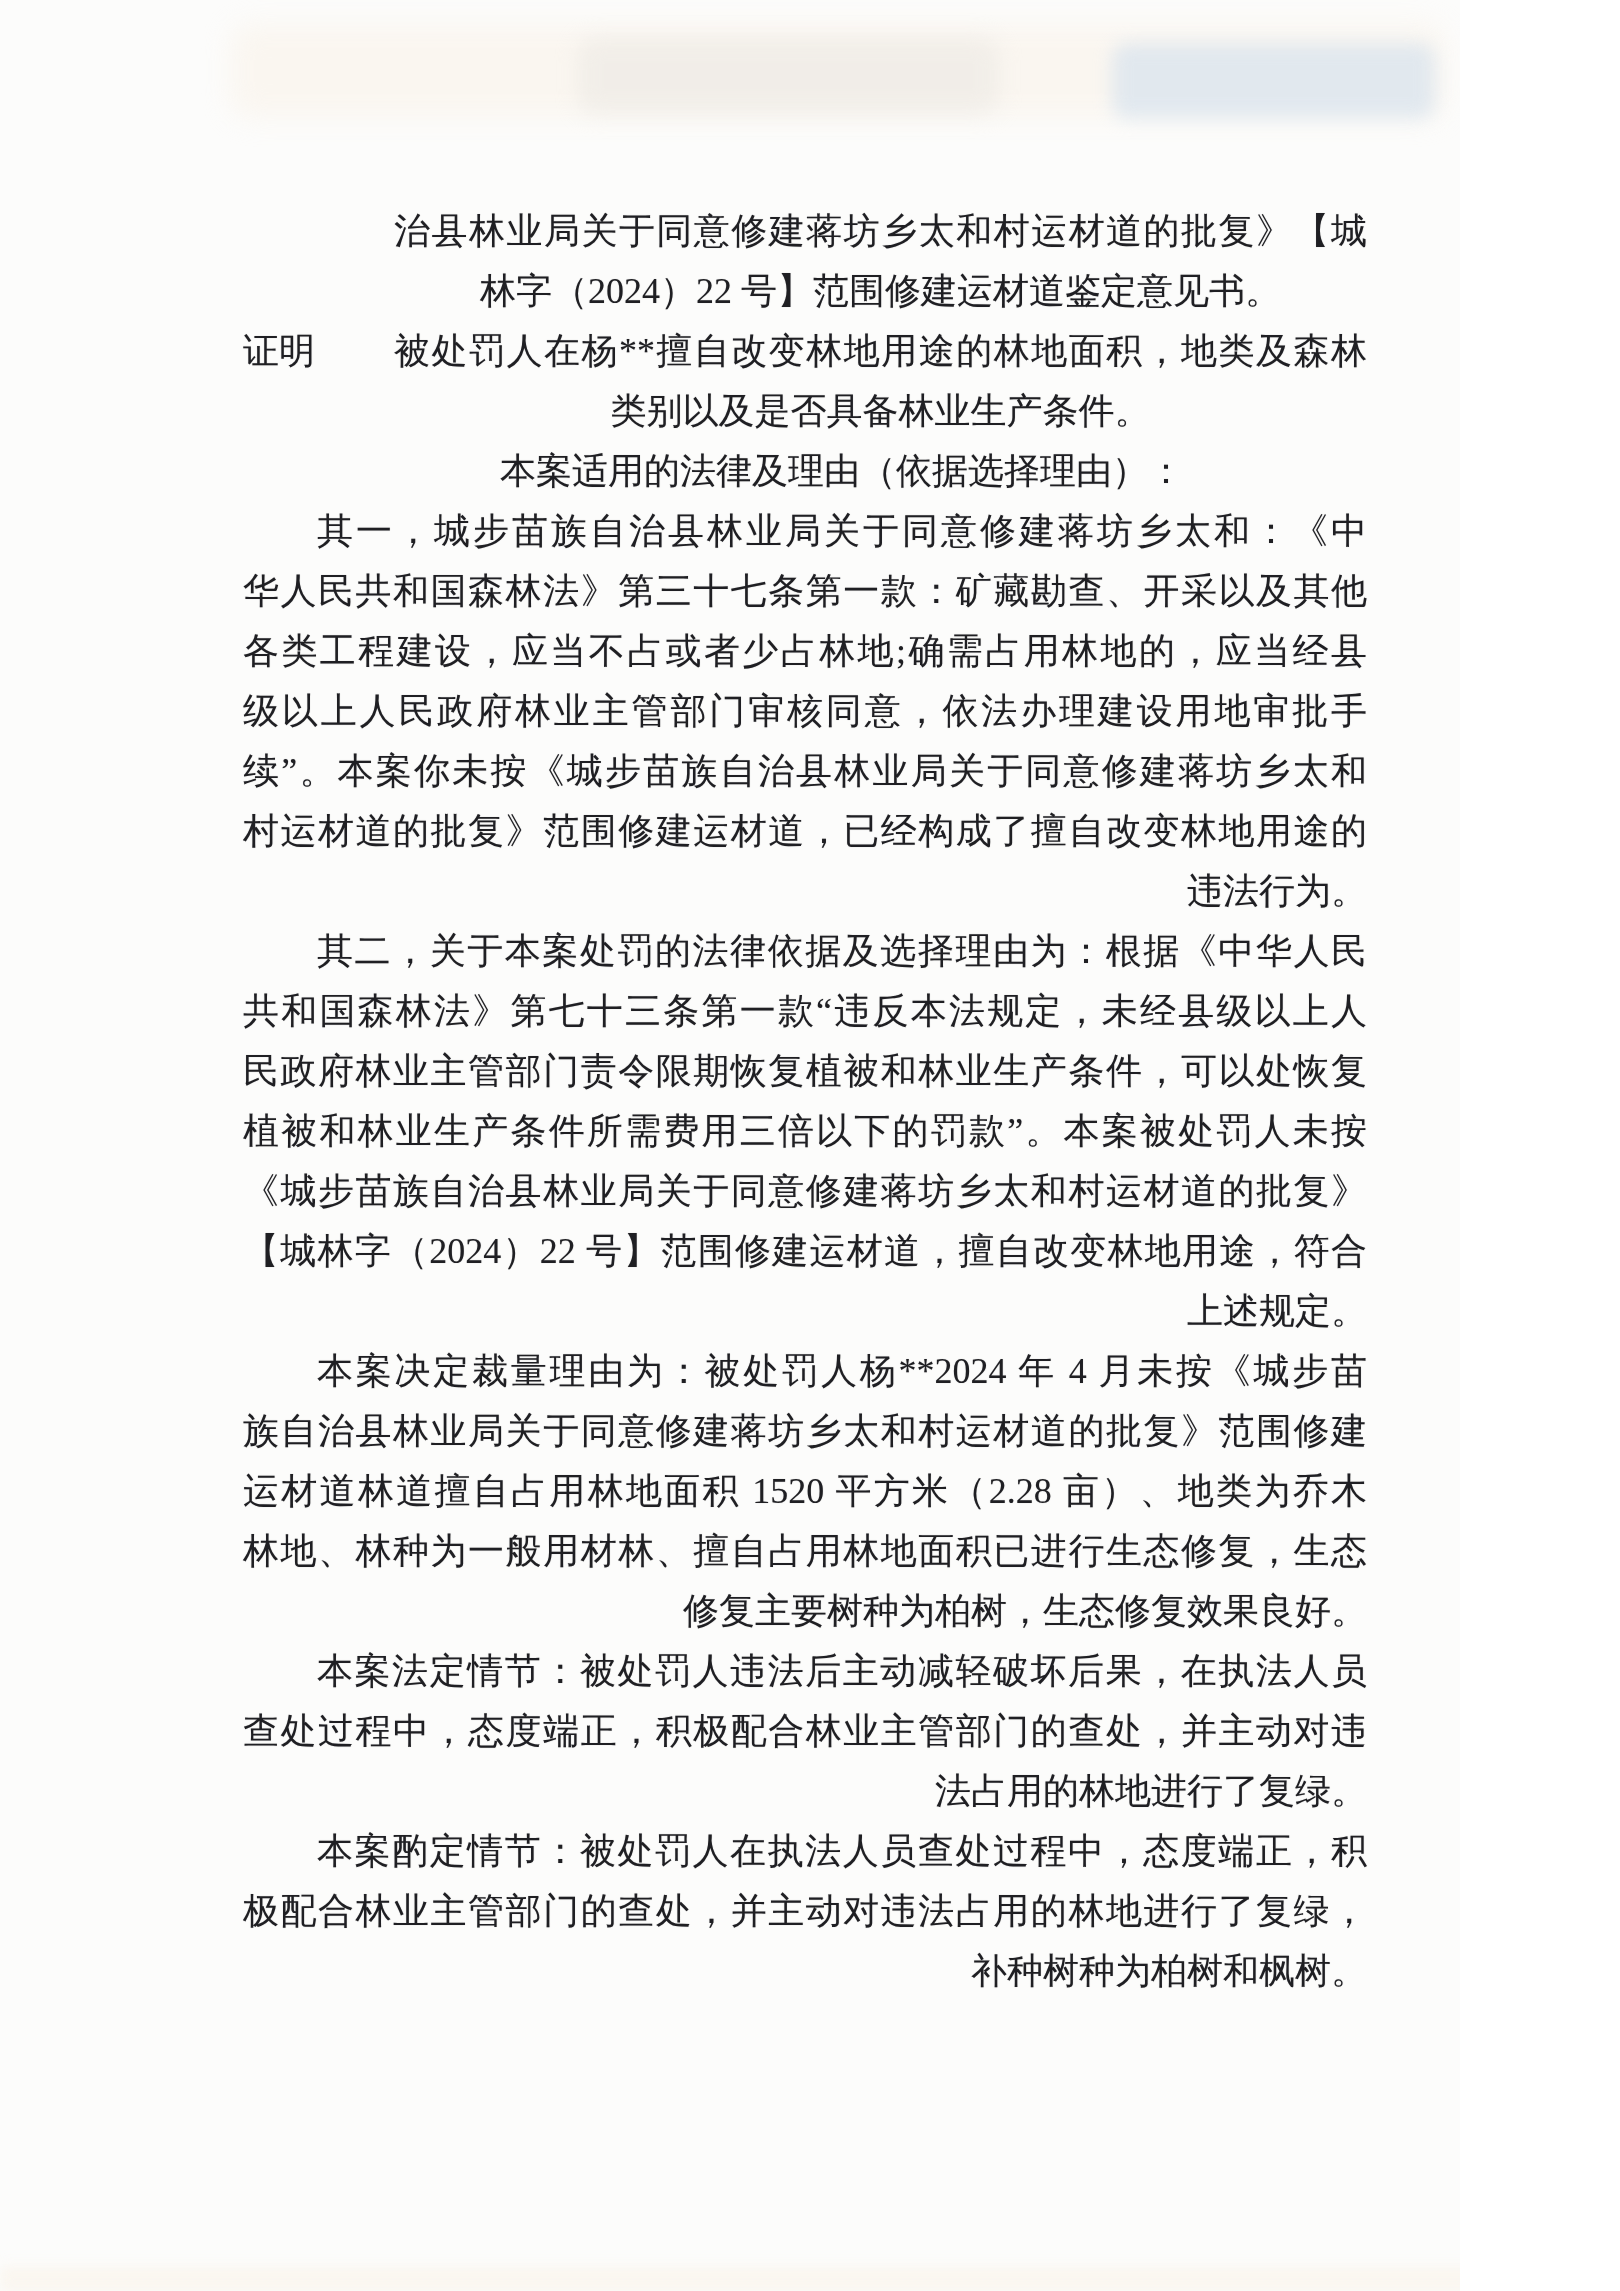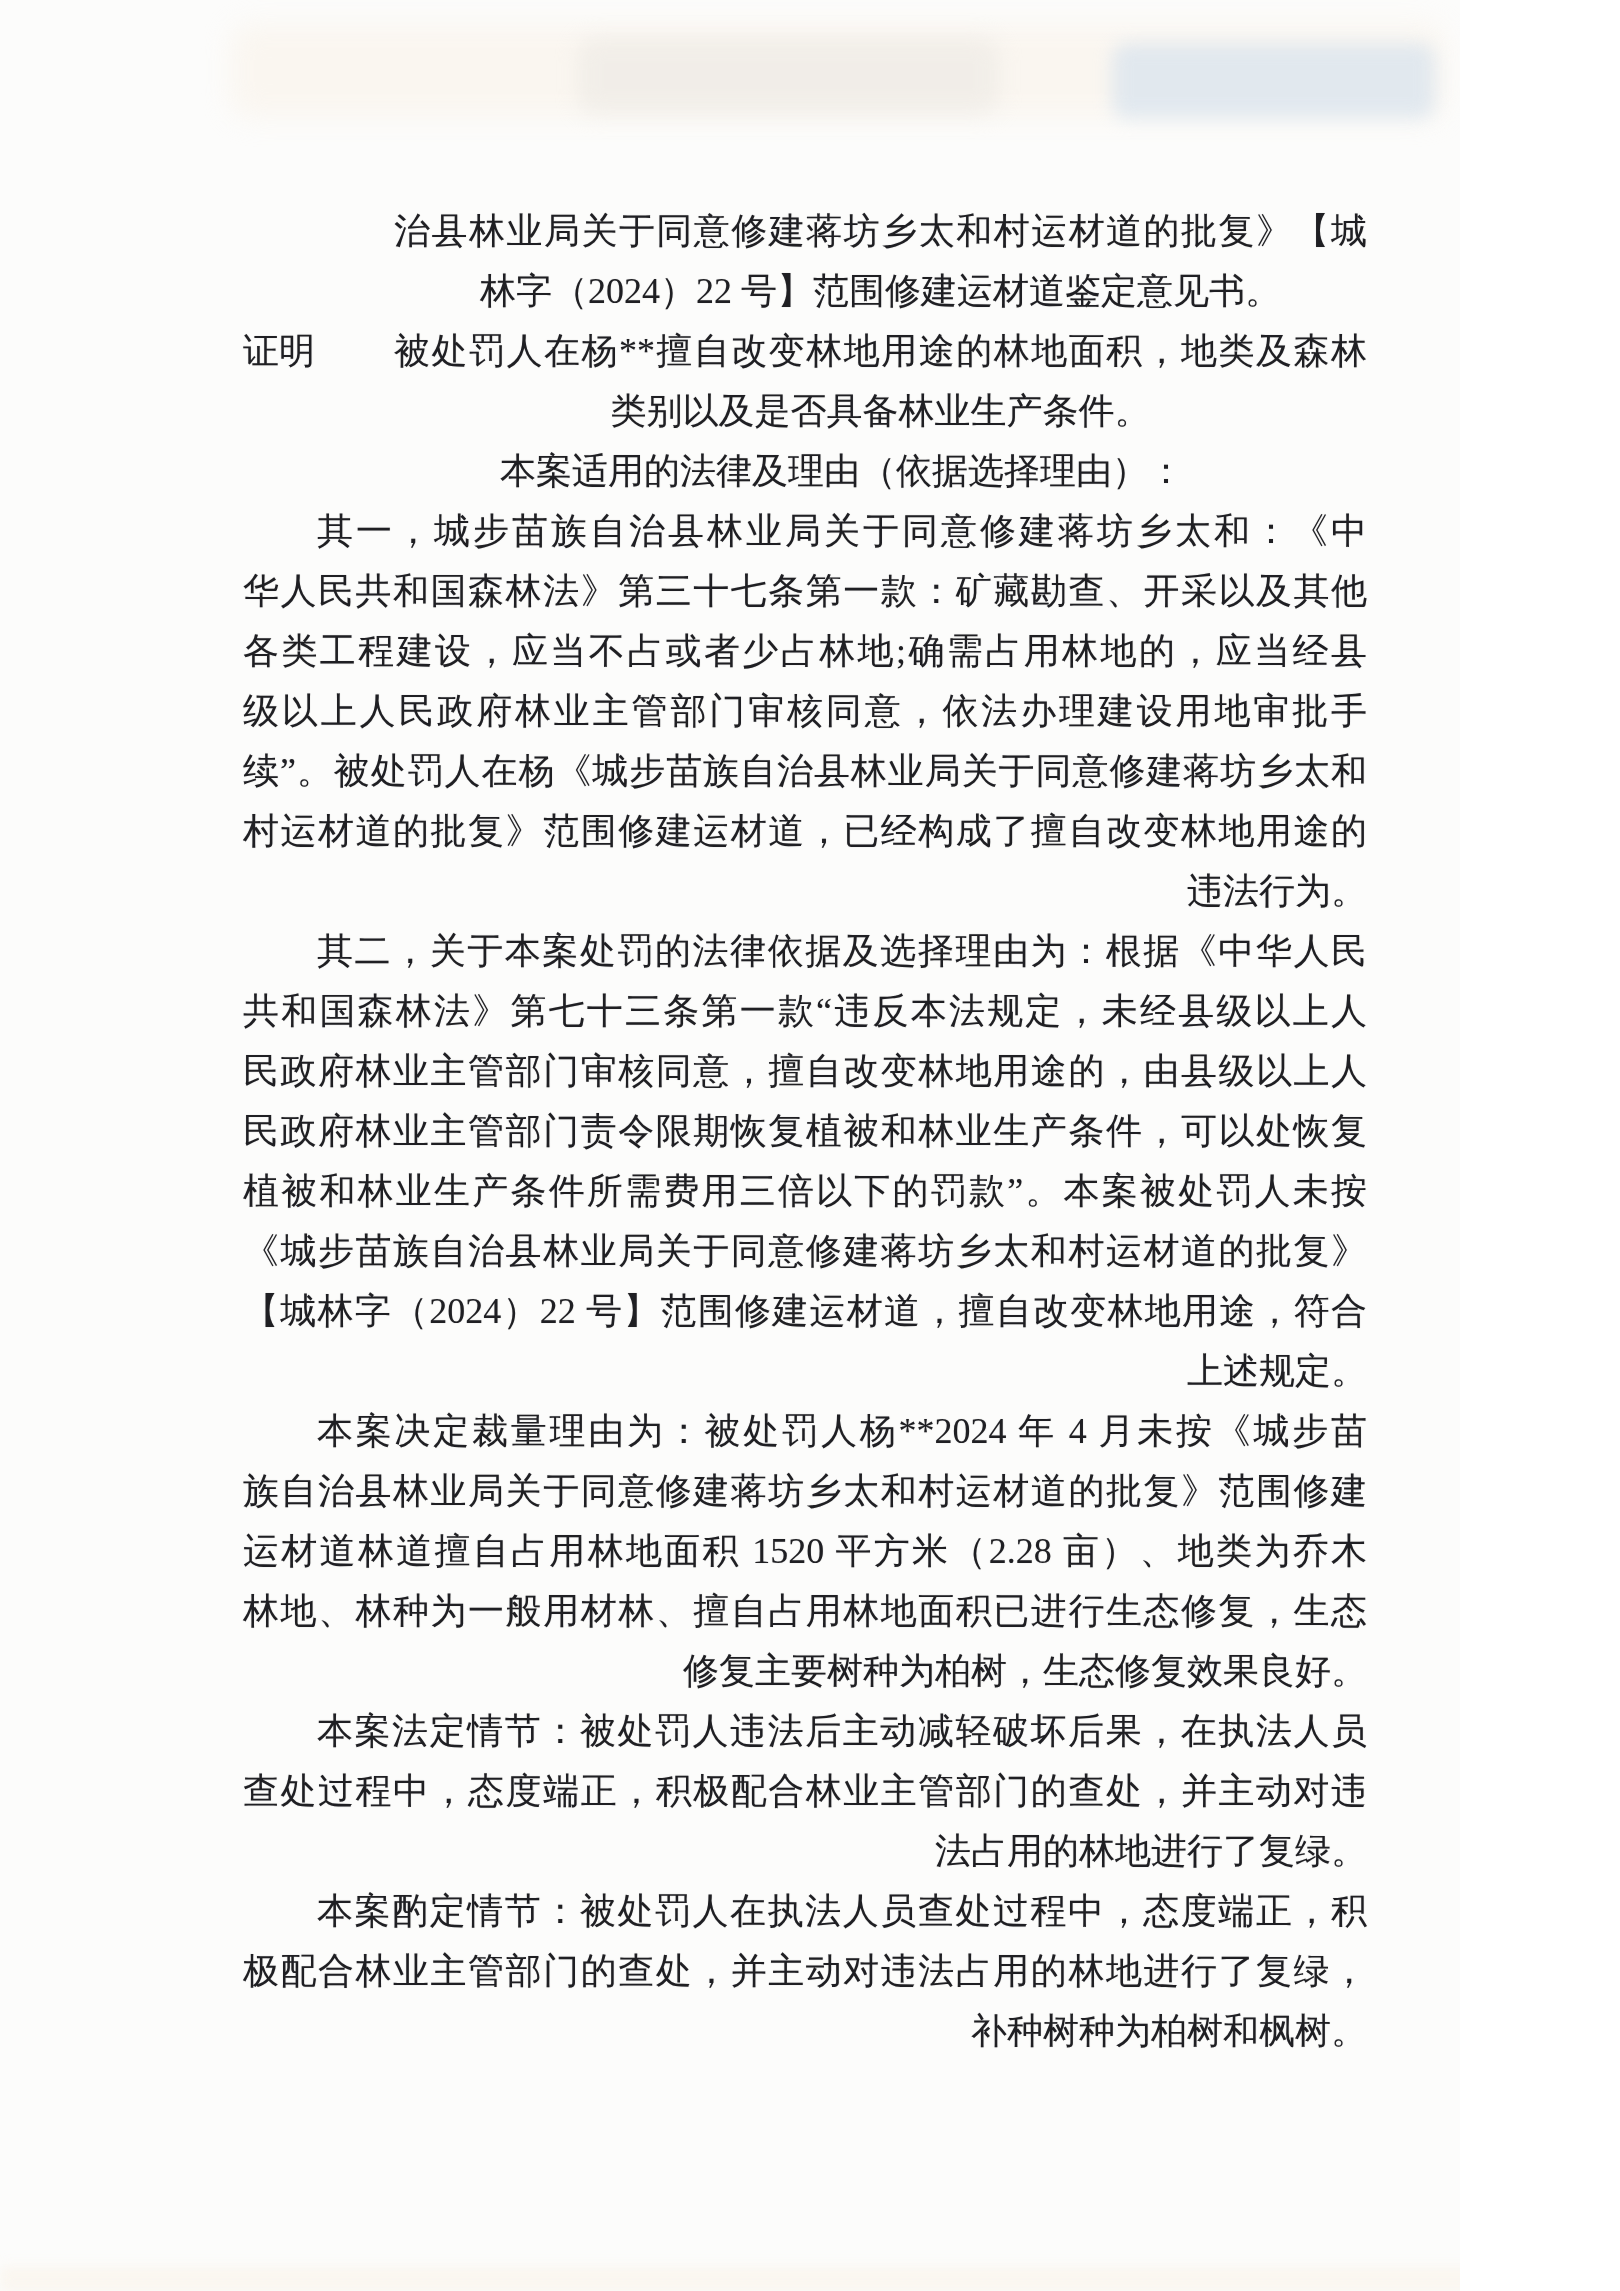--- a/index.html
+++ b/index.html
@@ -114,26 +114,25 @@
       <div class="line s-label">
         <span class="ev-label">证明</span>
         <span class="ev-content">被处罚人在杨**擅自改变林地用途的林地面积，地类及森林</span>
       </div>
       <div class="line s-content-end">类别以及是否具备林业生产条件。</div>
       <div class="line s-para-start-short">本案适用的法律及理由（依据选择理由）：</div>
       <div class="line s-para-start">其一，城步苗族自治县林业局关于同意修建蒋坊乡太和：《中</div>
       <div class="line s-body">华人民共和国森林法》第三十七条第一款：矿藏勘查、开采以及其他</div>
       <div class="line s-body">各类工程建设，应当不占或者少占林地;确需占用林地的，应当经县</div>
       <div class="line s-body">级以上人民政府林业主管部门审核同意，依法办理建设用地审批手</div>
-      <div class="line s-body">续”。被处罚人在杨《城步苗族自治县林业局关于同意修建蒋坊乡太和</div>
+      <div class="line s-body">续”。本案你未按《城步苗族自治县林业局关于同意修建蒋坊乡太和</div>
       <div class="line s-body">村运材道的批复》范围修建运材道，已经构成了擅自改变林地用途的</div>
       <div class="line s-body-end">违法行为。</div>
       <div class="line s-para-start">其二，关于本案处罚的法律依据及选择理由为：根据《中华人民</div>
       <div class="line s-body">共和国森林法》第七十三条第一款“违反本法规定，未经县级以上人</div>
-      <div class="line s-body">民政府林业主管部门审核同意，擅自改变林地用途的，由县级以上人</div>
       <div class="line s-body">民政府林业主管部门责令限期恢复植被和林业生产条件，可以处恢复</div>
       <div class="line s-body">植被和林业生产条件所需费用三倍以下的罚款”。本案被处罚人未按</div>
       <div class="line s-body">《城步苗族自治县林业局关于同意修建蒋坊乡太和村运材道的批复》</div>
       <div class="line s-body">【城林字（2024）22 号】范围修建运材道，擅自改变林地用途，符合</div>
       <div class="line s-body-end">上述规定。</div>
       <div class="line s-para-start">本案决定裁量理由为：被处罚人杨**2024 年 4 月未按《城步苗</div>
       <div class="line s-body">族自治县林业局关于同意修建蒋坊乡太和村运材道的批复》范围修建</div>
       <div class="line s-body">运材道林道擅自占用林地面积 1520 平方米（2.28 亩）、地类为乔木</div>
       <div class="line s-body">林地、林种为一般用材林、擅自占用林地面积已进行生态修复，生态</div>
       <div class="line s-body-end">修复主要树种为柏树，生态修复效果良好。</div>

